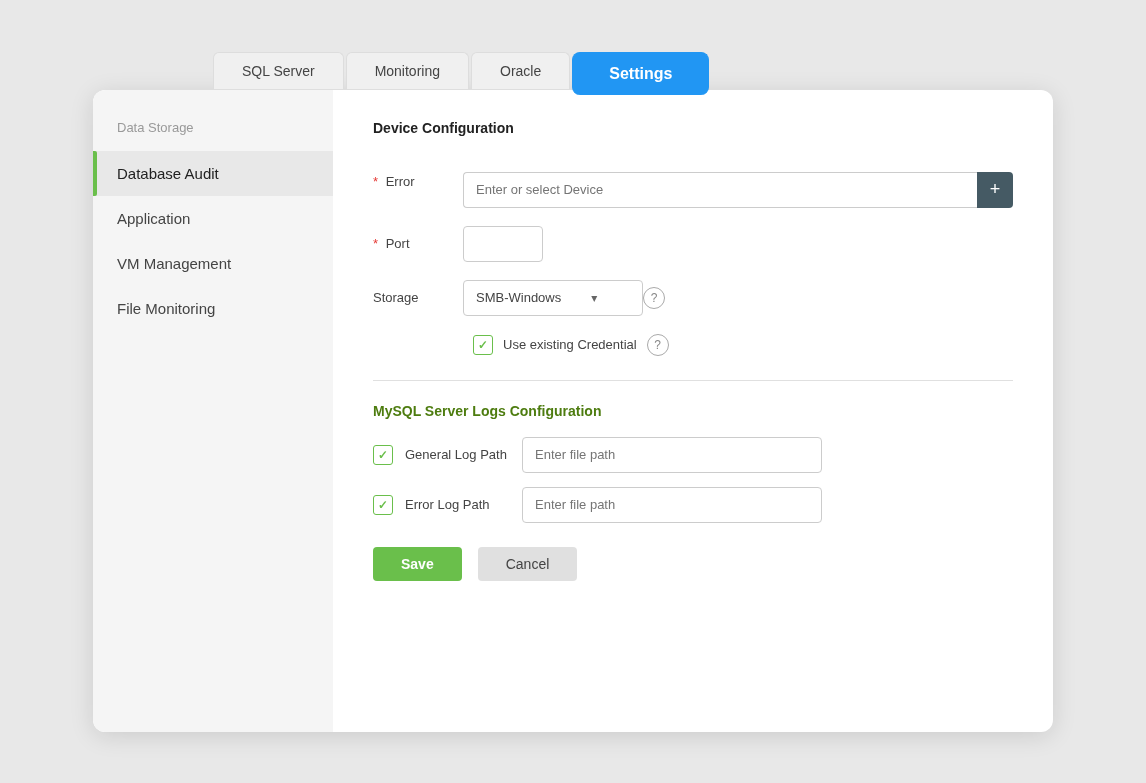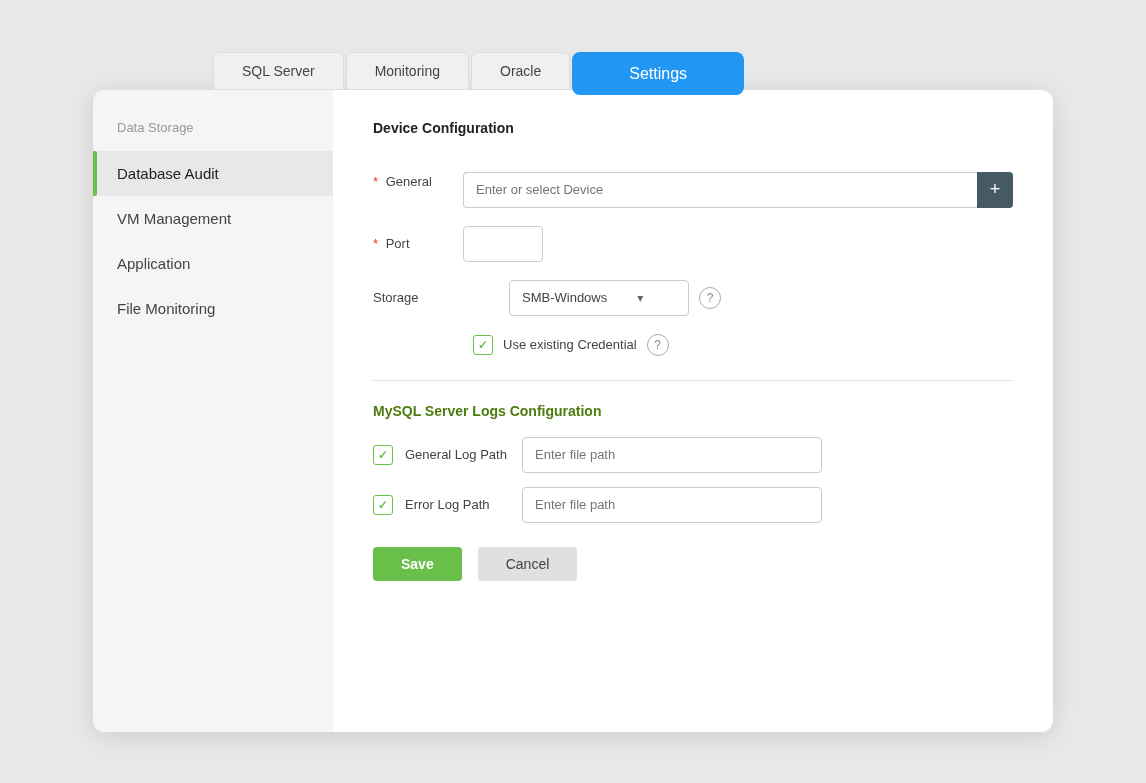--- a/index.html
+++ b/index.html
@@ -36,24 +36,24 @@
       padding: 10px 28px;
       font-size: 14px;
       color: #444;
       cursor: pointer;
       margin-right: 2px;
       border-bottom: none;
     }
     .tab.active-settings {
       background: #2196F3;
       color: #fff;
-      font-weight: normal;
+      font-weight: bold;
       border-color: #2196F3;
       border-radius: 8px;
-      padding: 12px 56px;
+      padding: 12px 36px;
       font-size: 16px;
     }
     
     .main-card {
       position: absolute;
       top: 38px;
       left: 0;
       right: 0;
       bottom: 0;
       background: #fff;
@@ -165,22 +165,20 @@
       justify-content: center;
       flex-shrink: 0;
     }
     .port-input {
       width: 80px;
       height: 36px;
     }
     .protocol-group {
       display: flex;
       align-items: center;
-      gap: 10px;
-      margin-left: 46px;
     }
     .protocol-select {
       border: 1px solid #ccc;
       border-radius: 4px;
       padding: 8px 12px;
       font-size: 13px;
       color: #444;
       background: #fff;
       cursor: pointer;
       display: flex;
@@ -303,38 +301,38 @@
   </div>
 
   <div class="main-card">
 
     <div class="sidebar">
       <div class="sidebar-section-label">Data  Storage</div>
       <div class="sidebar-item active">
         <span>Database Audit</span>
       </div>
       <div class="sidebar-item">
+        <span>Application</span>
+      </div>
+      <div class="sidebar-item">
         <span>VM Management</span>
-      </div>
-      <div class="sidebar-item">
-        <span>Application</span>
       </div>
       <div class="sidebar-item">
         <span>File Monitoring</span>
       </div>
     </div>
 
     <div class="content">
 
       <div class="section-title">Device Configuration</div>
 
       <div class="form-row">
         <div class="form-label">
           <span class="required-star">*</span>
-          <span>General</span>
+          <span>Error</span>
         </div>
         <div class="device-input-group">
           <input class="text-input device-text-input" type="text" placeholder="Enter or select Device" style="">
           <button class="add-btn">+</button>
         </div>
       </div>
 
       <div class="form-row">
         <div class="form-label">
           <span class="required-star">*</span>

